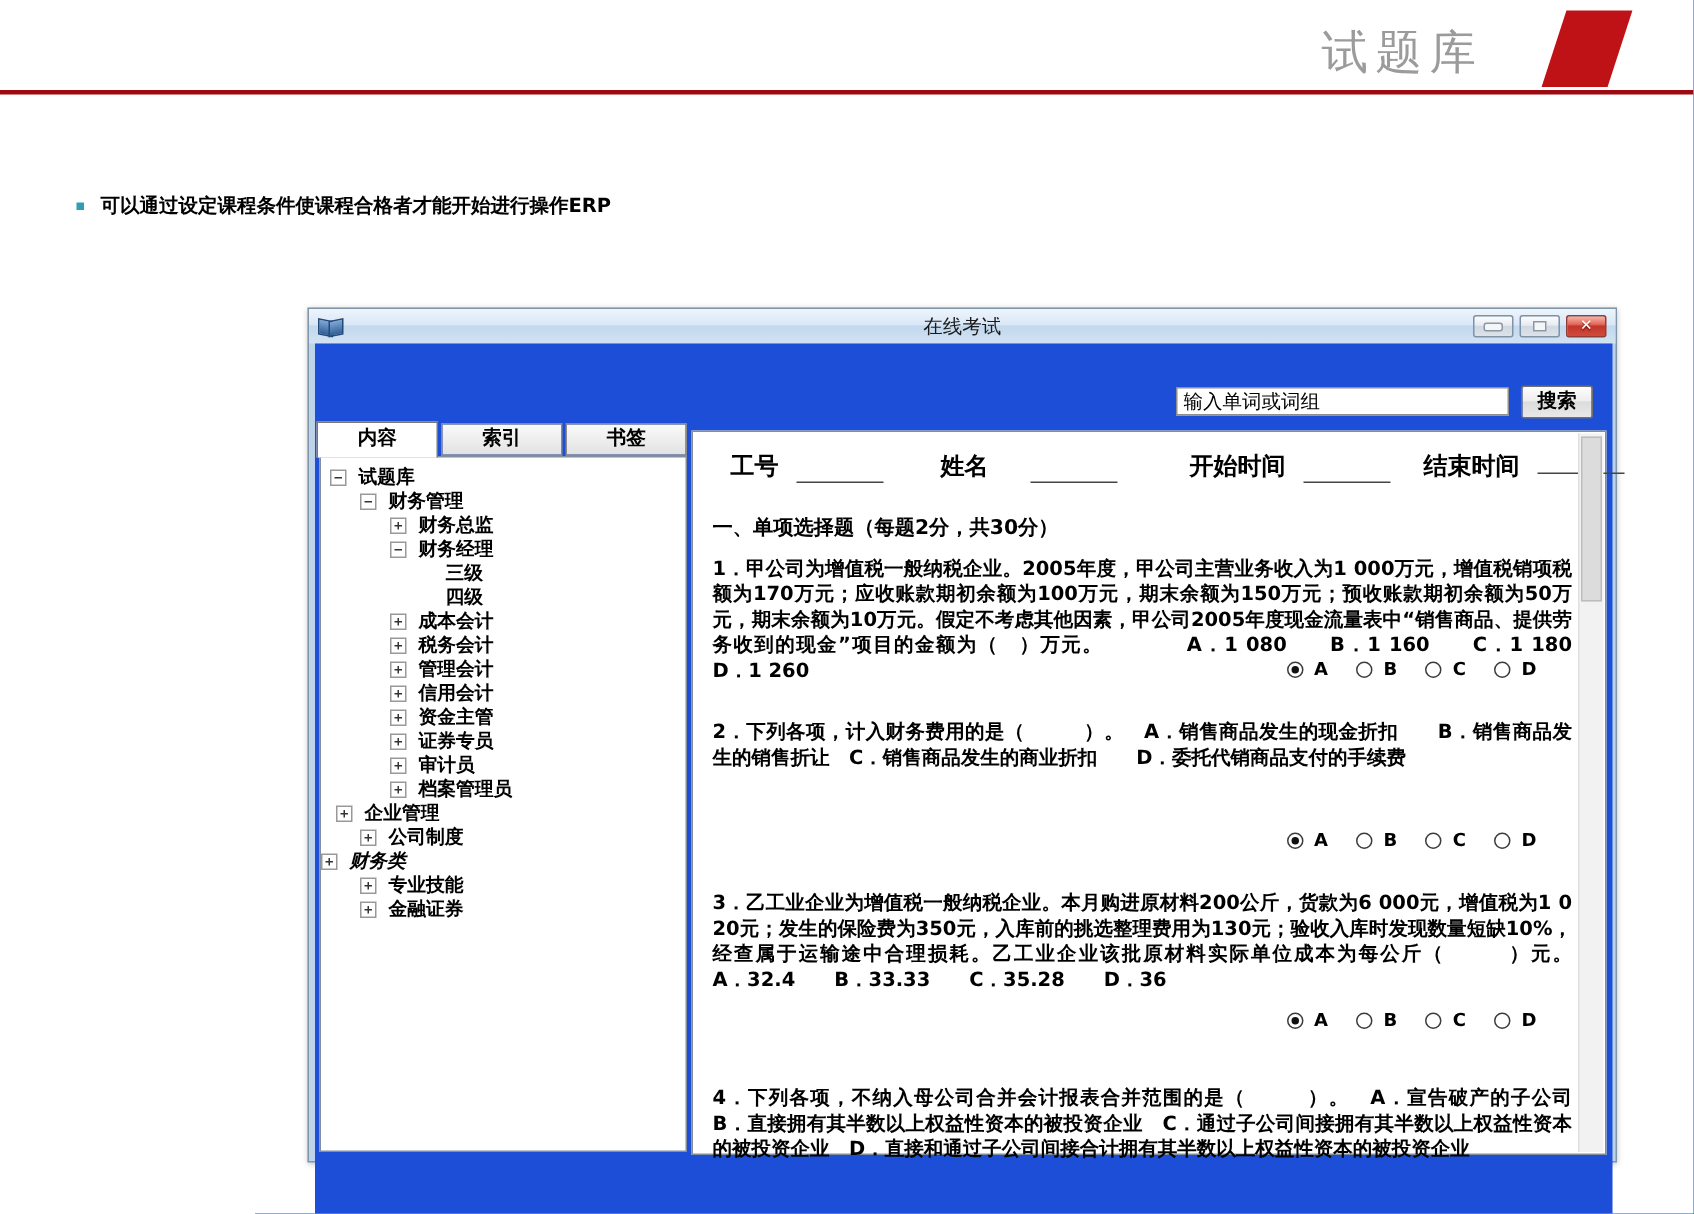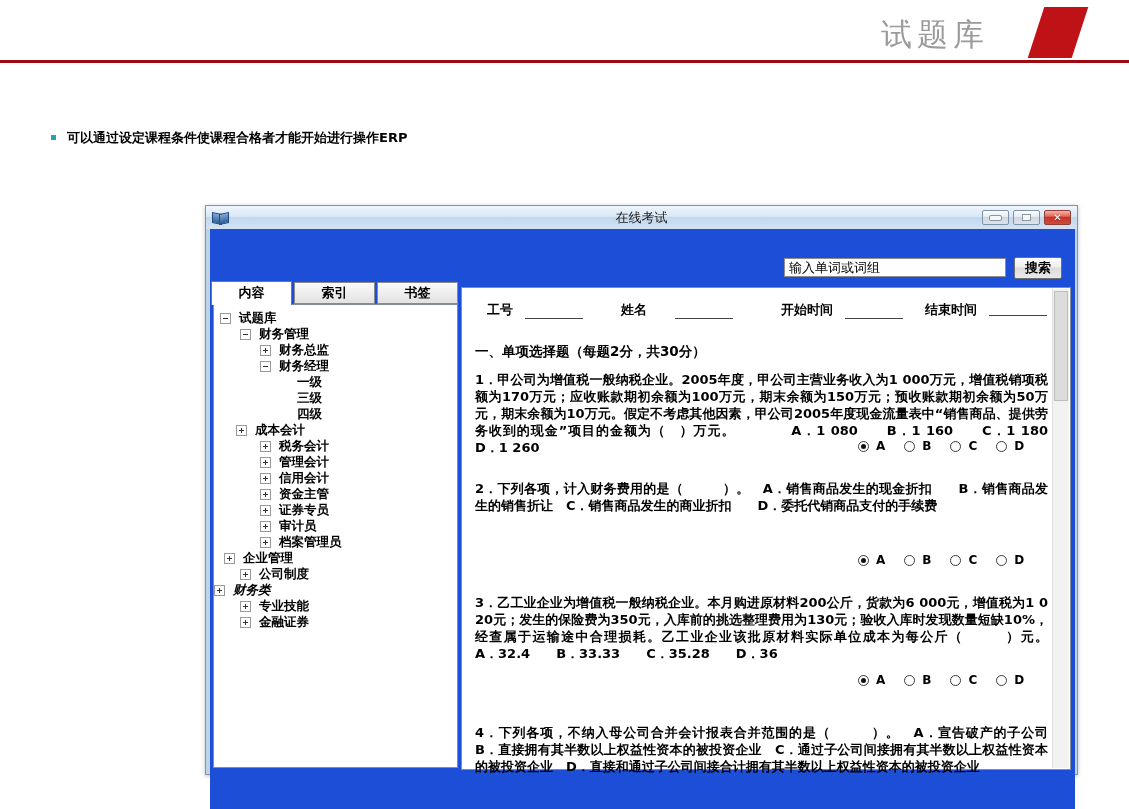--- a/index.html
+++ b/index.html
@@ -104,21 +104,21 @@
     position:absolute;left:251px;top:58px;width:610px;height:483px;background:#fff;
     border:1px solid #828f9b;box-sizing:border-box;z-index:2;
   }
   .scrollbar{
     position:absolute;top:1px;right:1px;bottom:1px;width:16px;background:#f2f2f2;
     border-left:1px solid #e0e0e0;
   }
   .scroll-thumb{position:absolute;left:1px;right:1px;top:2px;height:110px;background:#dcdcdc;border:1px solid #bdbdbd;box-sizing:border-box;}
   .exam-area{position:absolute;left:13px;top:0;right:24px;bottom:0;font-size:13px;font-weight:600;}
   .fields-row{position:absolute;top:13px;left:12px;display:flex;align-items:flex-end;white-space:nowrap;}
-  .field-label{font-size:13px;}
+  .field-label{font-size:16px;}
   .field-blank{display:inline-block;width:58px;border-bottom:1px solid #444;height:14px;margin-left:12px;}
   .fld-0{margin-right:38px;}
   .fld-1{margin-right:48px;}
   .fld-1 .field-blank{margin-left:28px;}
   .fld-2{margin-right:22px;}
   .section-title{position:absolute;left:0;font-size:13.5px;}
   .q-text{position:absolute;left:0;width:573px;line-height:17px;text-align:justify;word-break:break-all;}
   .radio-row{position:absolute;left:383px;display:flex;column-gap:19px;align-items:center;}
   .radio-group{display:flex;align-items:center;column-gap:7px;}
   .radio{
@@ -192,31 +192,27 @@
             <span class="tree-label">财务总监</span>
           </div>
           <div class="tree-row" style="padding-left: 46px;">
             <span class="tree-box">
               <span class="h"></span>
             </span>
             <span class="tree-label">财务经理</span>
           </div>
           <div class="tree-row" style="padding-left: 66px;">
             <span class="tree-spacer"></span>
-            <span class="tree-label">一级</span>
-          </div>
-          <div class="tree-row" style="padding-left: 66px;">
-            <span class="tree-spacer"></span>
             <span class="tree-label">三级</span>
           </div>
           <div class="tree-row" style="padding-left: 66px;">
             <span class="tree-spacer"></span>
             <span class="tree-label">四级</span>
           </div>
-          <div class="tree-row" style="padding-left: 22px;">
+          <div class="tree-row" style="padding-left: 46px;">
             <span class="tree-box">
               <span class="h"></span>
               <span class="v"></span>
             </span>
             <span class="tree-label">成本会计</span>
           </div>
           <div class="tree-row" style="padding-left: 46px;">
             <span class="tree-box">
               <span class="h"></span>
               <span class="v"></span>

